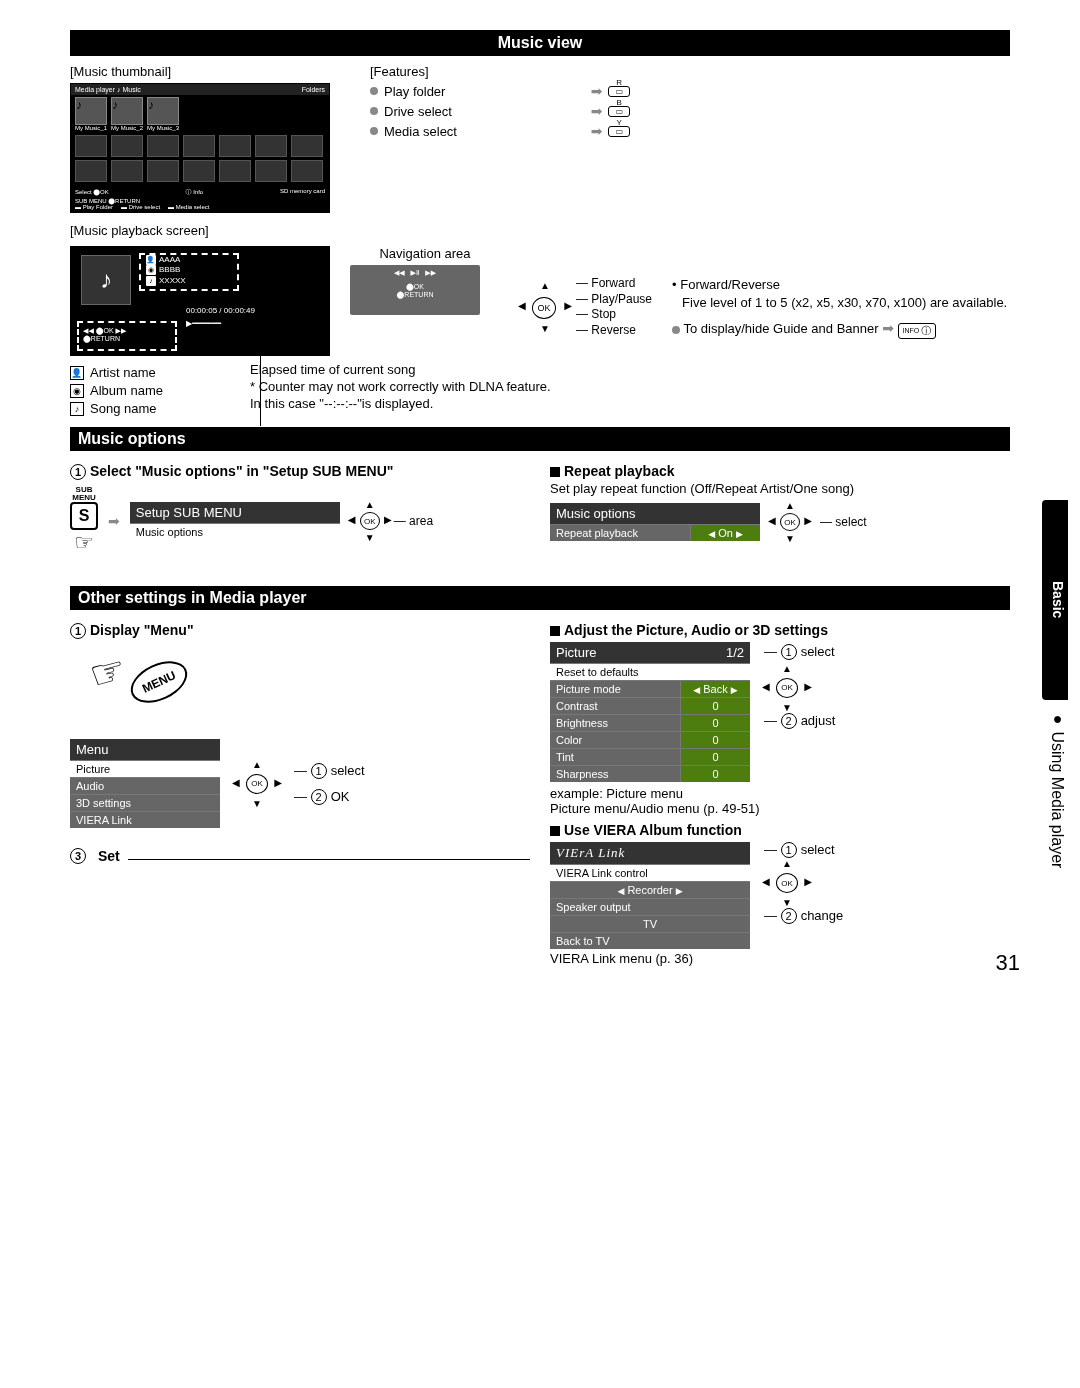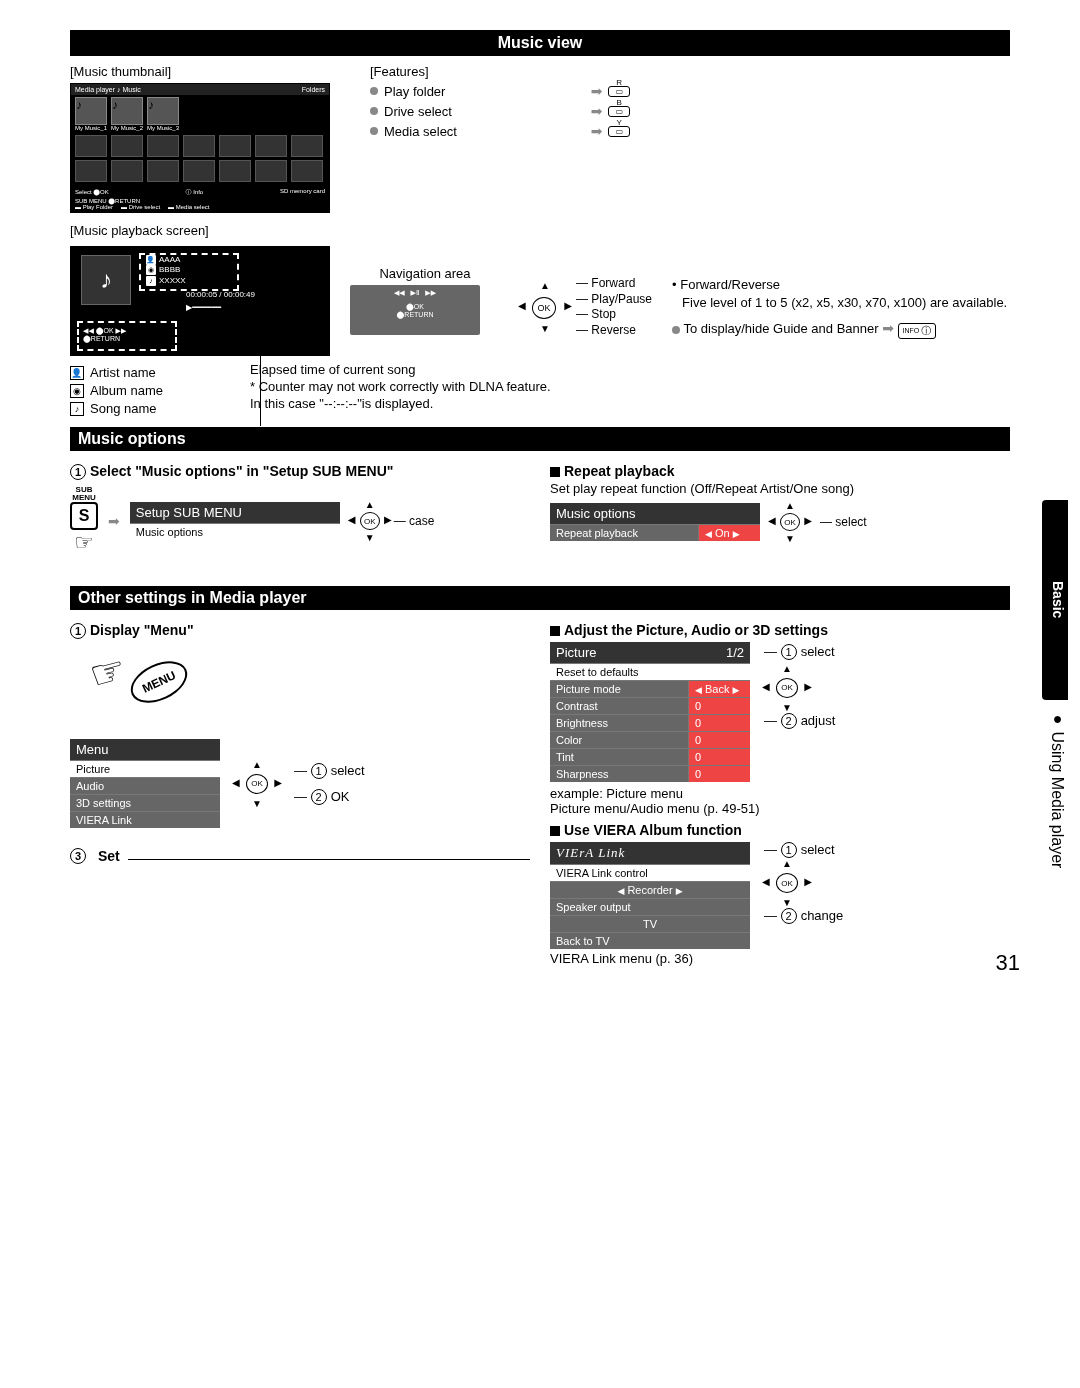--- a/index.html
+++ b/index.html
@@ -110,21 +110,21 @@
     width: 28px; height: 28px; background: #fff; border: 2px solid #000; border-radius: 4px;
     display: inline-flex; align-items: center; justify-content: center; font-weight: bold; font-size: 16px;
   }
   .menu-panel {
     background: #555; color: #fff; font-size: 11px; width: 230px;
   }
   .menu-panel-h { background: #333; padding: 3px 6px; font-size: 13px; display: flex; justify-content: space-between; }
   .menu-panel-row { display: flex; border-top: 1px solid #777; }
   .menu-panel-row > div { padding: 2px 6px; }
   .cell-name { flex: 1; background: #666; }
-  .cell-val { width: 62px; background: #ef4444; border-left: 1px solid #777; }
+  .cell-val { width: 70px; text-align: center; background: #4d7c0f; border-left: 1px solid #777; }
   .arrow-lr { font-size: 9px; }
   .side-tab {
     position: absolute;
     right: 12px;
     top: 500px;
     width: 26px;
     height: 200px;
     background: #000;
     color: #fff;
     writing-mode: vertical-rl;
@@ -261,36 +261,36 @@
   <div class="label-text">[Music playback screen]</div>
   <div class="row" style="align-items:flex-start">
     <div style="position:relative">
       <div class="playback-screen">
         <div class="playback-note">♪</div>
         <div class="dashed-box" style="top:6px;left:68px;width:100px;height:38px"></div>
         <div class="meta-lines">
           <div><span class="icon-sq">👤</span><span>AAAA</span></div>
           <div><span class="icon-sq">◉</span><span>BBBB</span></div>
           <div><span class="icon-sq">♪</span><span>XXXXX</span></div>
-          <div style="margin-top:4px;margin-left:40px">00:00:05 / 00:00:49</div>
+          <div style="margin-top:20px;margin-left:40px">00:00:05 / 00:00:49</div>
           <div style="margin-top:2px;margin-left:40px">▶━━━━━━</div>
         </div>
         <div class="dashed-box" style="bottom:4px;left:6px;width:100px;height:30px">
           <div style="color:#fff;font-size:7px;padding:4px">
             ◀◀ ⬤<span>OK</span> ▶▶<br>
             ⬤<span>RETURN</span>
           </div>
         </div>
       </div>
 
       <div style="position:absolute;top:50px;left:190px;height:130px;border-left:1px solid #000"></div>
       <div style="position:absolute;top:178px;left:186px">▼</div>
     </div>
 
-    <div style="width:150px;text-align:center;margin-top:20px">
+    <div style="width:150px;text-align:center;">
       <div style="font-size:13px;margin-bottom:4px">Navigation area</div>
       <div class="nav-area">
         <div style="text-align:center">◀◀ &nbsp; ▶Ⅱ &nbsp; ▶▶</div>
         <div style="text-align:center;margin-top:6px">⬤<span>OK</span></div>
         <div style="text-align:center">⬤<span>RETURN</span></div>
       </div>
     </div>
 
     <div style="margin-top:30px;display:flex;gap:6px;align-items:center">
       <div class="dpad">
@@ -359,21 +359,21 @@
           </div>
       </div>
       <div style="display:flex;align-items:center;gap:4px">
         <div class="dpad" style="width:40px;height:40px">
           <div class="dpad-btn dpad-up" style="left:15px">▲</div>
           <div class="dpad-btn dpad-down" style="left:15px">▼</div>
           <div class="dpad-btn dpad-left" style="top:13px">◀</div>
           <div class="dpad-btn dpad-right" style="top:13px">▶</div>
           <div class="dpad-ok" style="top:11px;left:10px;width:20px;height:18px;font-size:8px">OK</div>
         </div>
-        <span>— <span>case</span></span>
+        <span>— <span>area</span></span>
       </div>
     </div>
   </div>
   <div style="flex:1">
     <div class="subh"><span class="black-sq"></span><span>Repeat playback</span></div>
     <div style="font-size:13px;margin-bottom:6px">Set play repeat function (Off/Repeat Artist/One song)</div>
     <div style="display:flex;align-items:center;gap:10px">
       <div class="menu-panel" style="width:210px">
         <div class="menu-panel-h">
             <span>Music options</span>

